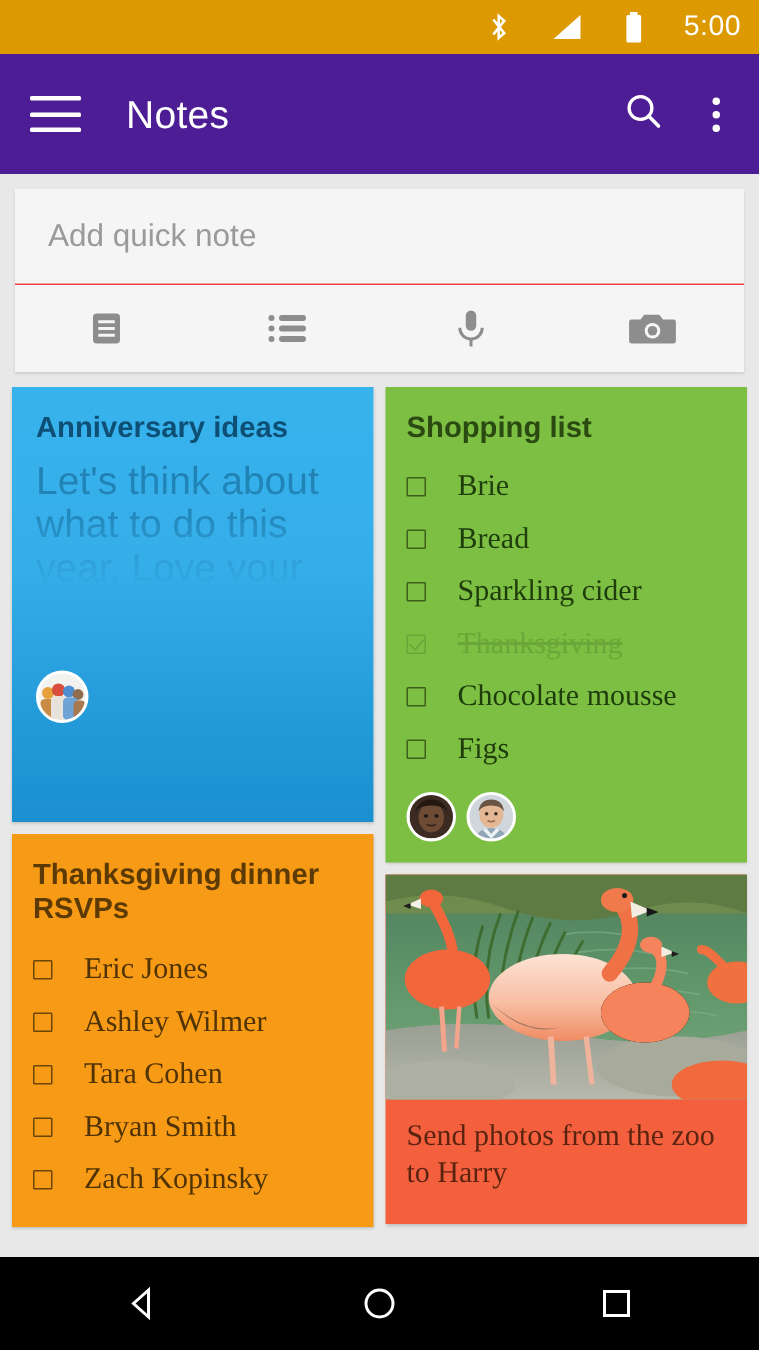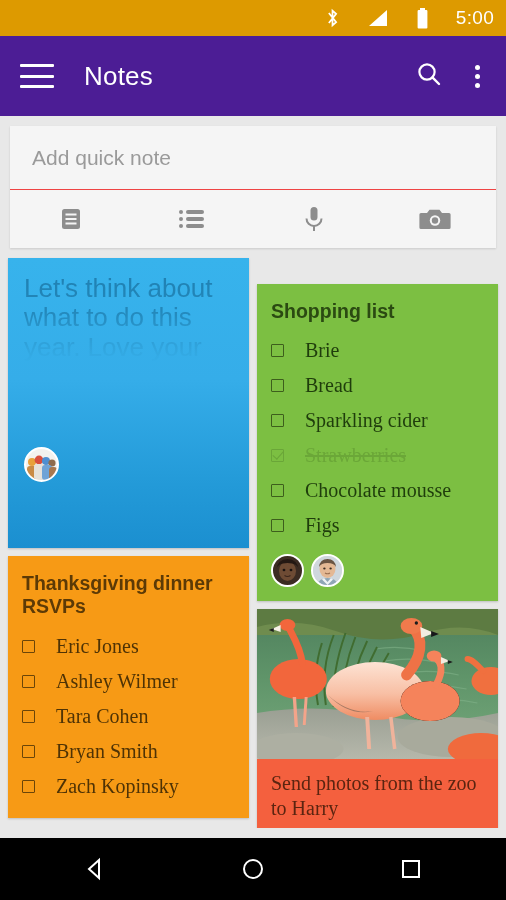--- a/index.html
+++ b/index.html
@@ -79,21 +79,21 @@
   .blue-foot{ position:absolute; left:16px; right:12px; bottom:10px; }
   .blue-foot .shared-by{ color:#fff; font-size:19px; white-space:nowrap;
     overflow:hidden; text-overflow:ellipsis; }
   .blue-foot .stamp{ color:#d6ecf8; font-size:15.5px; margin-top:3px; }
   .avatar-group{
     position:absolute; left:16px; bottom:66px; width:35px; height:35px;
     border-radius:50%; border:2px solid #fff; overflow:hidden; background:#fff;
   }
 
   
-  .card-green{ background:#7cbf42; padding:16px 6px 14px 14px;margin-top:26px; }
+  .card-green{ background:#7cbf42; padding:16px 6px 14px 14px; }
   .card-green .card-title{ color:#2b4a12; margin-bottom:10px; }
   .chk-list{ list-style:none; }
   .chk-item{ display:flex; align-items:center; gap:21px; padding:6px 0; }
   .chk-box{
     width:13px; height:13px; border:1.6px solid #3d5e1c; flex:0 0 auto;
     position:relative; border-radius:1px;
   }
   .chk-item.done .chk-box{ border-color:#6aa638; }
   .chk-item.done .chk-box:after{
     content:""; position:absolute; left:3px; top:-1px; width:5px; height:9px;
@@ -213,20 +213,21 @@
       </div>
     </div>
   </div>
 </div>
 
 <div class="grid">
 
   <div class="col">
 
     <div class="card card-blue">
+      <div class="card-title">Anniversary ideas</div>
       <div class="blue-body">Let's think about what to do this year. Love your</div>
       <div class="avatar-group">
         <svg width="31" height="31" viewBox="0 0 31 31">
           <rect width="31" height="31" fill="#f3f2ee"></rect>
           <circle cx="6" cy="13" r="4" fill="#e8a13a"></circle>
           <circle cx="13" cy="11" r="4.4" fill="#d94f3d"></circle>
           <circle cx="20" cy="12" r="4" fill="#4f8fd1"></circle>
           <circle cx="26" cy="14" r="3.6" fill="#8e6c4e"></circle>
           <rect x="1" y="17" width="10" height="14" rx="3" fill="#c98b45"></rect>
           <rect x="8" y="15" width="11" height="16" rx="3" fill="#e7e2da"></rect>
@@ -276,21 +277,21 @@
         <li class="chk-item">
           <span class="chk-box"></span>
           <span class="chk-text">Bread</span>
         </li>
         <li class="chk-item">
           <span class="chk-box"></span>
           <span class="chk-text">Sparkling cider</span>
         </li>
         <li class="chk-item done">
           <span class="chk-box"></span>
-          <span class="chk-text">Strawberries</span>
+          <span class="chk-text">Thanksgiving</span>
         </li>
         <li class="chk-item">
           <span class="chk-box"></span>
           <span class="chk-text">Chocolate mousse</span>
         </li>
         <li class="chk-item">
           <span class="chk-box"></span>
           <span class="chk-text">Figs</span>
         </li>
       </ul>

